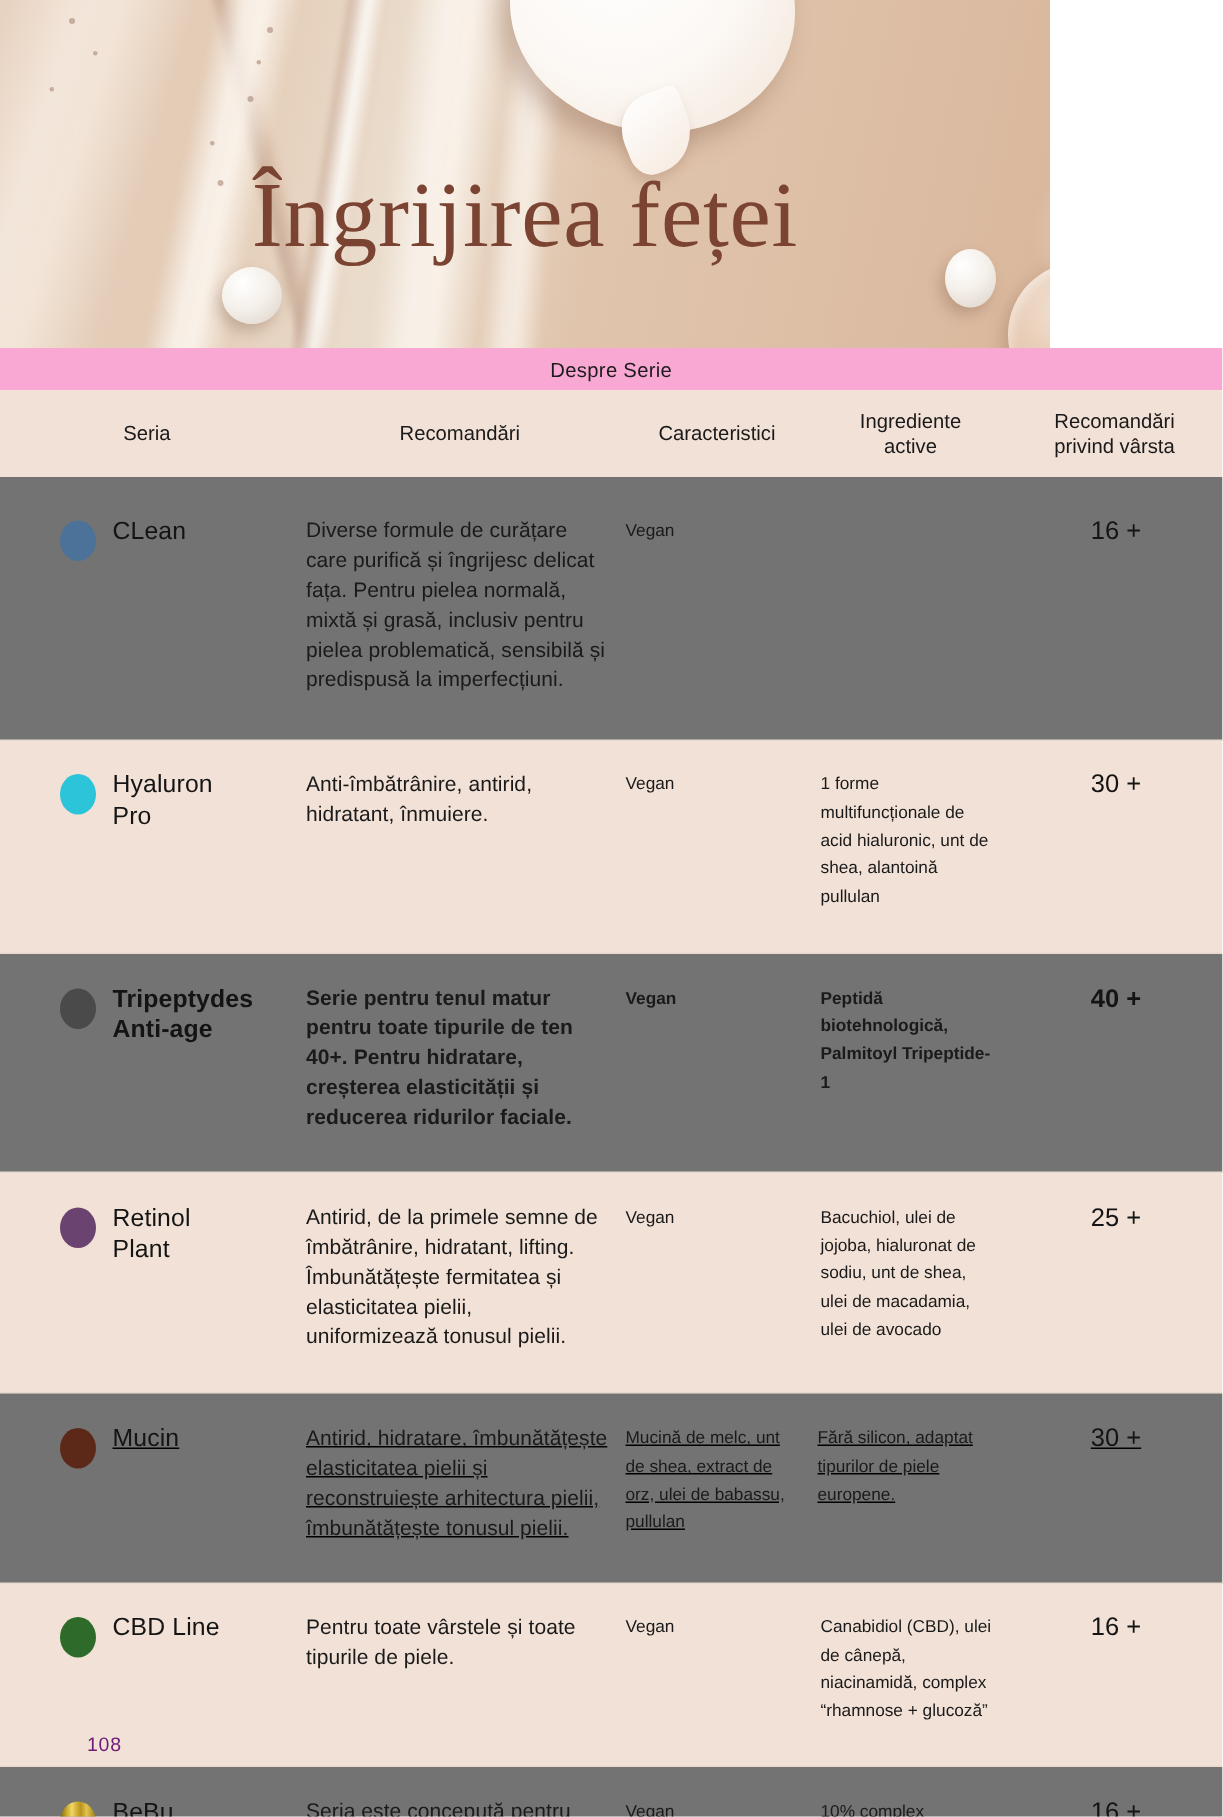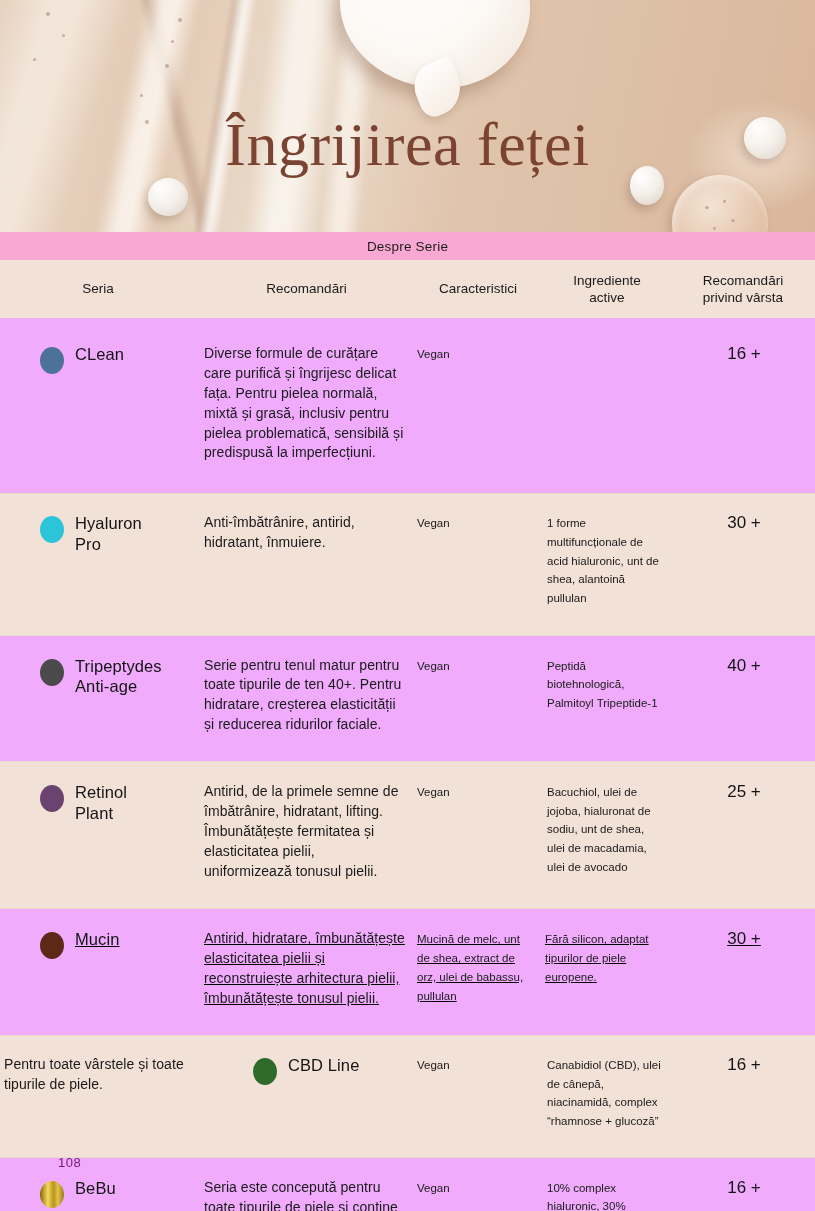--- a/index.html
+++ b/index.html
@@ -15,21 +15,21 @@
   .page {
     position: relative;
     width: 815px;
     height: 1211px;
     background: #ffffff;
   }
 
   
   .hero {
     position: relative;
-    width: 815px;
+    width: 700px;
     height: 232px;
     overflow: hidden;
     background: #DCBCA4;
   }
   .hero-bg {
     position: absolute;
     inset: 0;
     background:
       radial-gradient(ellipse 120px 90px at 760px 155px, rgba(255,245,235,.55) 0%, rgba(255,245,235,0) 62%),
       linear-gradient(102deg, #E8D3C1 0%, #E3CBB5 22%, #EADCCC 38%, #E0C4AC 58%, #DDBFA6 78%, #D9B79C 100%);
@@ -150,21 +150,21 @@
   .head-row .cell {
     text-align: center;
     font-size: 13.5px;
     color: #1A1A1A;
     line-height: 1.28;
     padding: 0 4px;
   }
 
   .body-row { border-bottom: 1px solid #E9D9CE; }
   .body-row.alt  { background: #F2E1D6; }
-  .body-row.plain{ background: #f0abfc; }
+  .body-row.plain{ background: #737373; }
 
   .cell { flex: none; }
   .c-seria  { width: 200px; padding-left: 40px; display: flex; align-items: flex-start; gap: 11px; }
   .c-rec    { width: 213px; padding-left: 4px; padding-right: 8px; }
   .c-car    { width: 130px; padding-left: 4px; padding-right: 8px; }
   .c-ing    { width: 128px; padding-left: 4px; padding-right: 6px; }
   .c-age    { width: 144px; padding-left: 2px; text-align: center; }
 
   .head-row .c-seria  { display: block; text-align: center; padding-left: 0; width: 200px; }
   .head-row .c-rec    { width: 213px; }
@@ -202,21 +202,21 @@
     line-height: 1.45;
   }
   .age-text {
     font-size: 17px;
     color: #141414;
   }
 
   
   .r0 { padding-top: 26px; padding-bottom: 30px; }
   .r1 { padding-top: 19px; padding-bottom: 28px; }
-  .r2 { padding-top: 20px; padding-bottom: 26px; }
+  .r2 { padding-top: 20px; padding-bottom: 26px; font-weight: bold; }
   .r3 { padding-top: 20px; padding-bottom: 27px; }
   .r4 { padding-top: 20px; padding-bottom: 26px; text-decoration: underline; }
   .r5 { padding-top: 19px; padding-bottom: 27px; }
   .r6 { padding-top: 20px; padding-bottom: 60px; border-bottom: none; }
 
   .r1 .rec-text, .r1 .car-text, .r1 .ing-text, .r1 .age-text,
   .r3 .rec-text, .r3 .car-text, .r3 .ing-text, .r3 .age-text { position: relative; top: 0; }
 
   .page-number {
     position: absolute;
@@ -326,25 +326,25 @@
         <span class="dot" style="background: rgb(92, 40, 24);"></span>
         <span class="series-name">Mucin</span>
       </div>
       <div class="cell c-rec"><span class="rec-text">Antirid, hidratare, îmbunătățește elasticitatea pielii și reconstruiește arhitectura pielii, îmbunătățește tonusul pielii.</span></div>
       <div class="cell c-ing"><span class="ing-text">Mucină de melc, unt de shea, extract de orz, ulei de babassu, pullulan</span></div>
       <div class="cell c-car"><span class="car-text">Fără silicon, adaptat tipurilor de piele europene.</span></div>
       <div class="cell c-age"><span class="age-text">30 +</span></div>
     </div>
 
     <div class="row body-row alt r5">
-      <div class="cell c-rec"><span class="rec-text">Pentru toate vârstele și toate tipurile de piele.</span></div>
       <div class="cell c-seria">
         <span class="dot" style="background: rgb(46, 107, 42);"></span>
         <span class="series-name">CBD Line</span>
       </div>
+      <div class="cell c-rec"><span class="rec-text">Pentru toate vârstele și toate tipurile de piele.</span></div>
       <div class="cell c-car"><span class="car-text">Vegan</span></div>
       <div class="cell c-ing"><span class="ing-text">Canabidiol (CBD), ulei de cânepă, niacinamidă, complex “rhamnose + glucoză”</span></div>
       <div class="cell c-age"><span class="age-text">16 +</span></div>
     </div>
 
     <div class="row body-row plain r6">
       <div class="cell c-seria">
         <span class="dot gold"></span>
         <span class="series-name">BeBu</span>
       </div>

